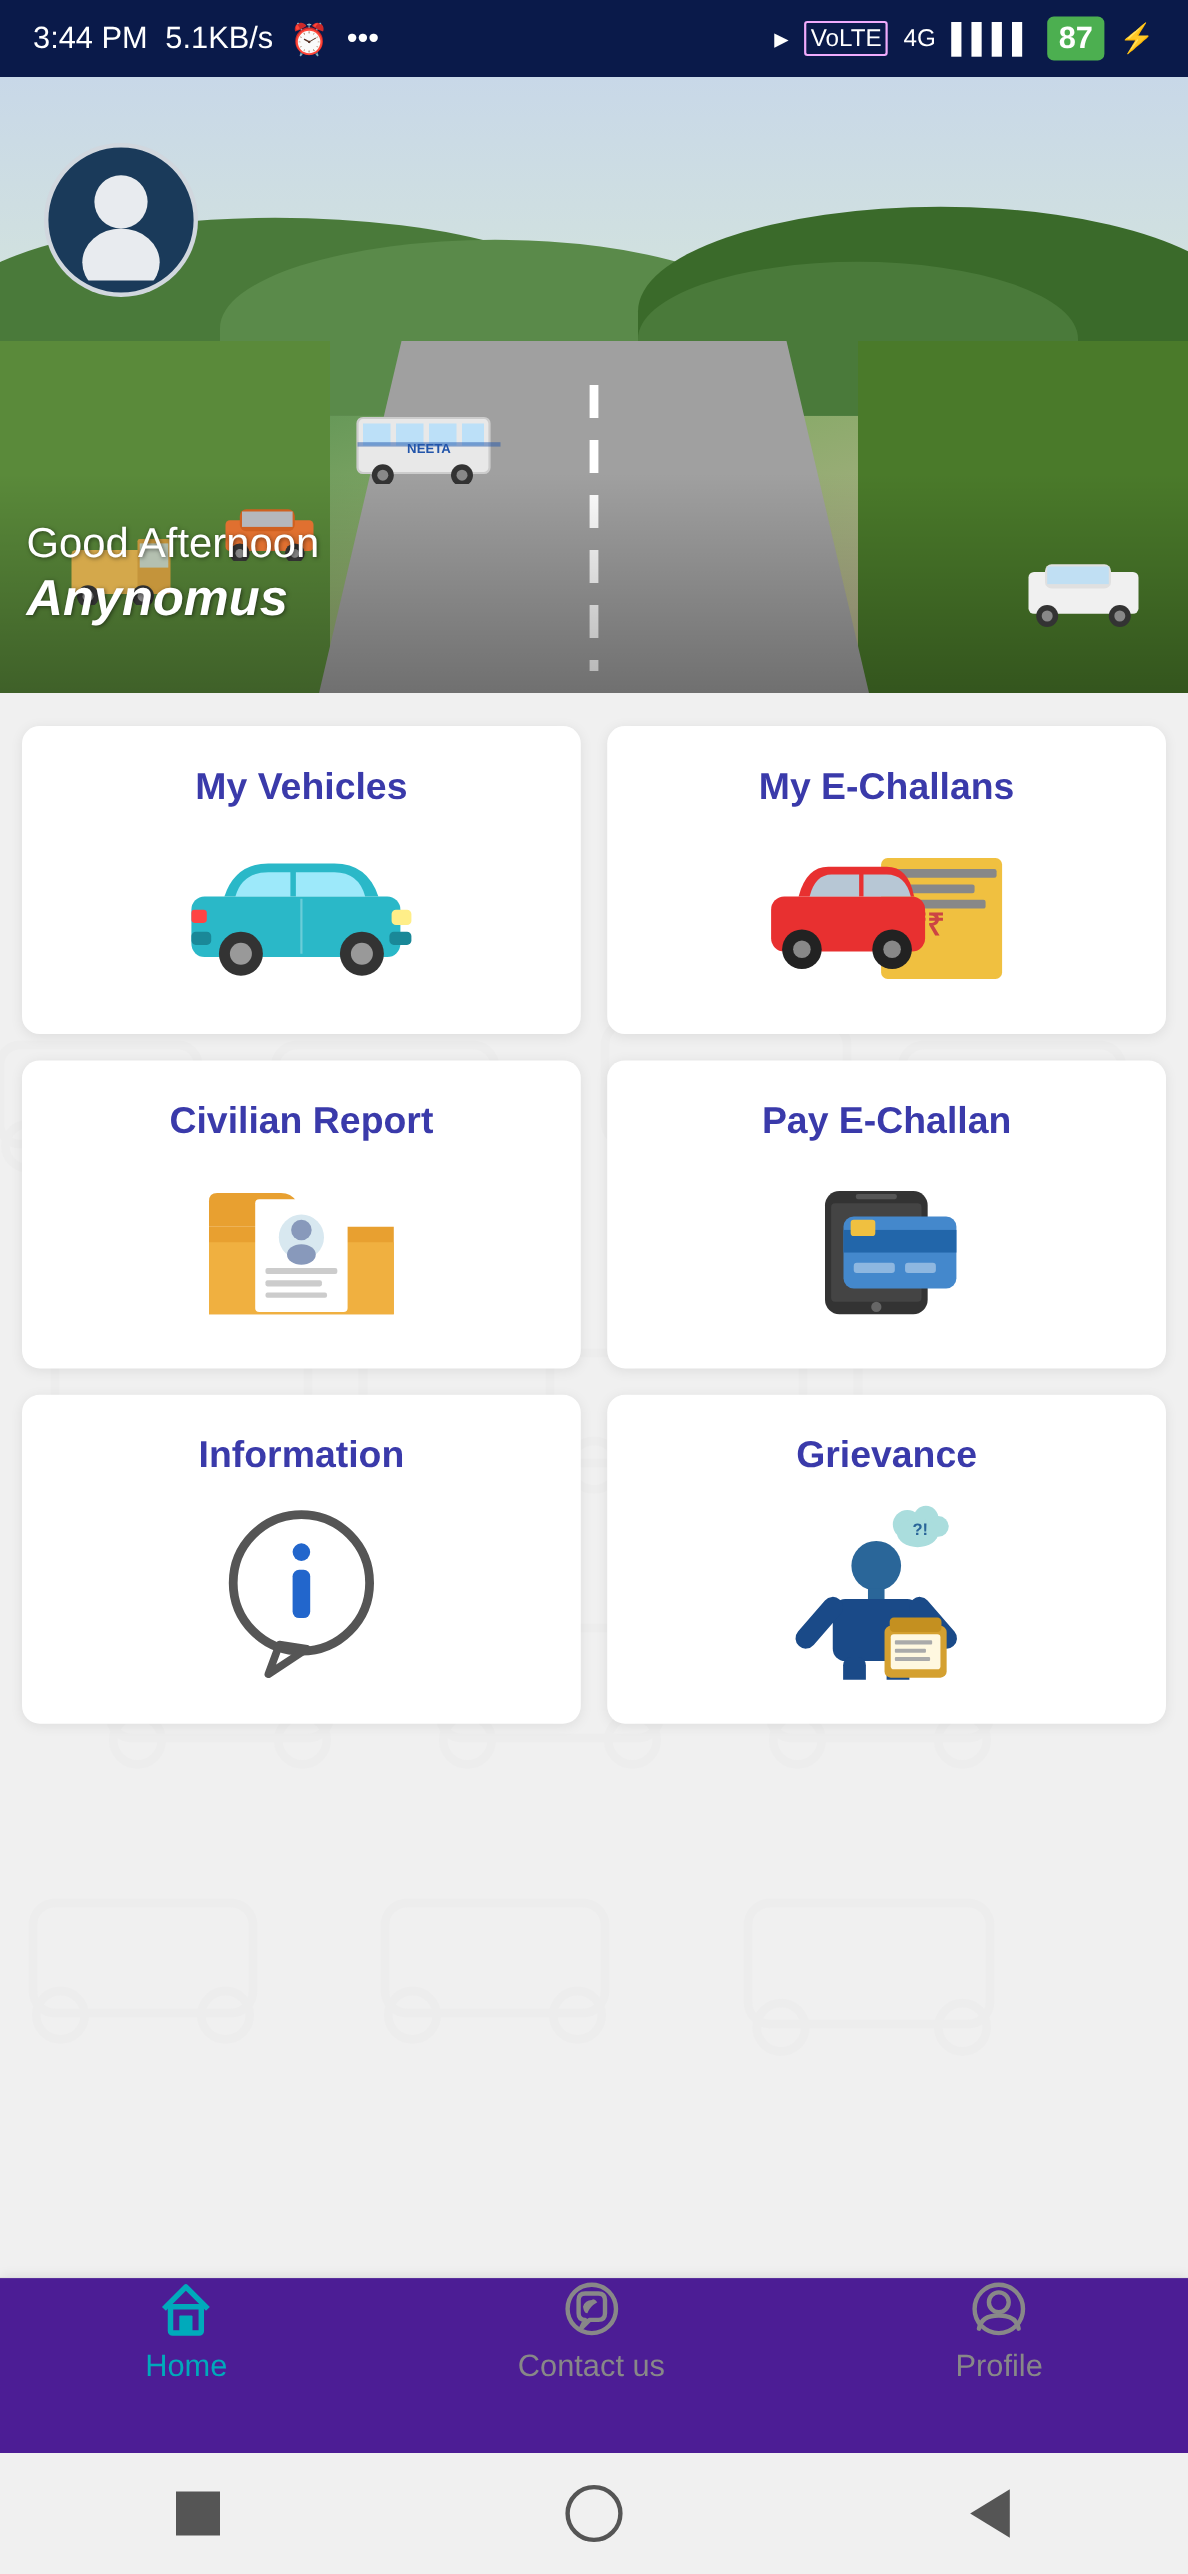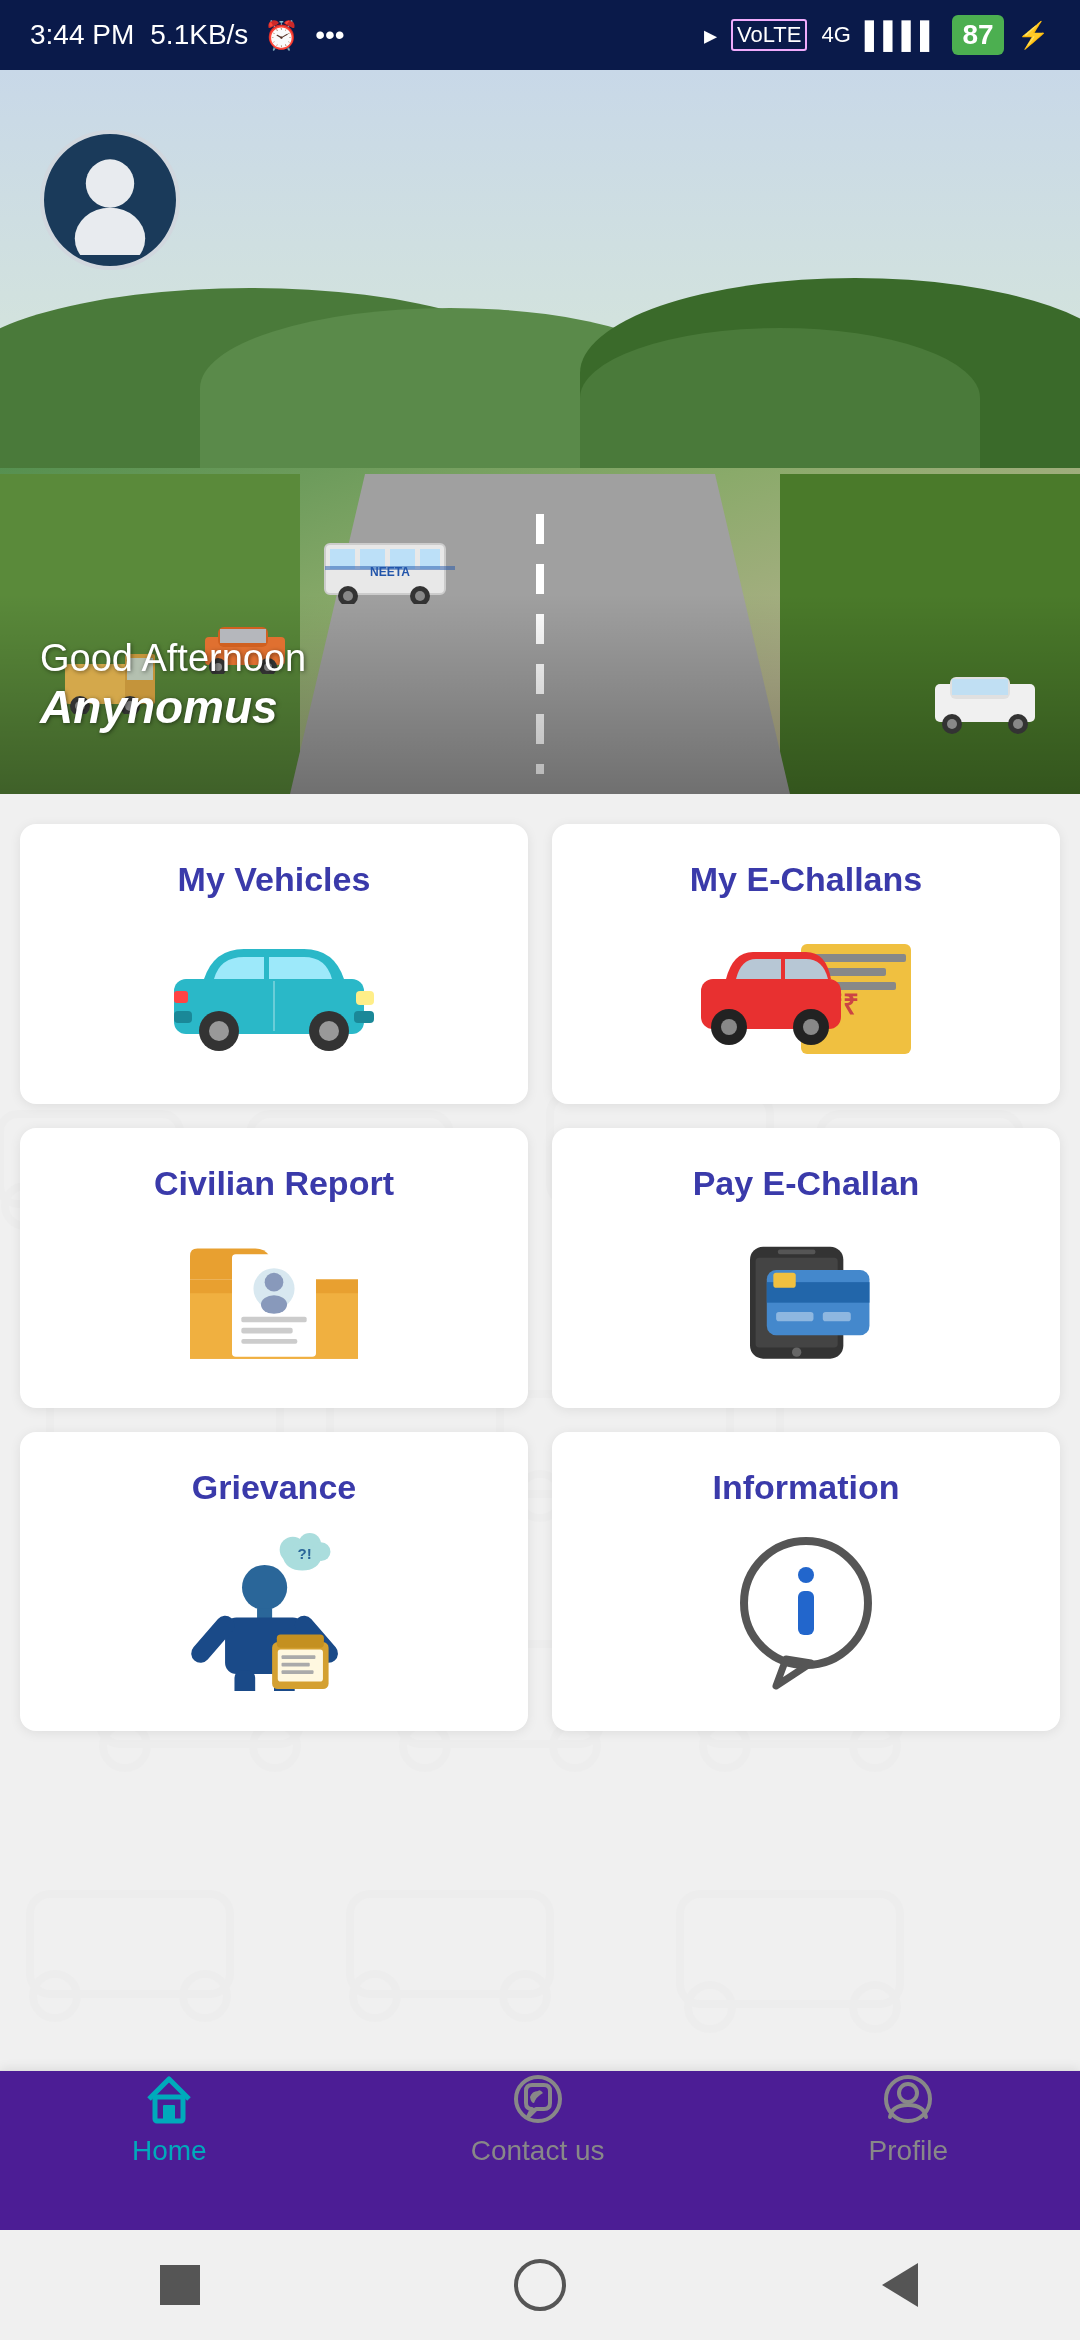--- a/index.html
+++ b/index.html
@@ -46,21 +46,21 @@
       color: white;
       font-size: 28px;
       font-weight: bold;
       padding: 4px 10px;
       border-radius: 6px;
     }
 
     
     .hero {
       width: 100%;
-      height: 724px;
+      height: 560px;
       position: relative;
       overflow: hidden;
       background: linear-gradient(160deg, #6aab6a 0%, #4a8a4a 30%, #8aaa6a 60%, #b0b08a 80%, #c0b090 100%);
     }
     
     .sky {
       position: absolute;
       top: 0; left: 0; right: 0;
       height: 55%;
       background: linear-gradient(180deg, #c8d8e8 0%, #d8e8d8 100%);
@@ -154,21 +154,21 @@
       display: flex;
       align-items: center;
       justify-content: center;
       z-index: 5;
       overflow: hidden;
     }
 
     .greeting-container {
       position: absolute;
       bottom: 60px;
-      left: 40px;
+      left: 24px;
       z-index: 5;
       color: white;
     }
     .greeting-text {
       font-size: 38px;
       font-weight: 400;
       text-shadow: 1px 1px 4px rgba(0,0,0,0.5);
     }
     .greeting-name {
       font-size: 46px;
@@ -600,20 +600,35 @@
           <rect x="58" y="45" width="110" height="70" fill="#4488cc" rx="10"></rect>
           <rect x="58" y="58" width="110" height="22" fill="#2266aa"></rect>
           <rect x="68" y="90" width="40" height="10" fill="rgba(255,255,255,0.4)" rx="3"></rect>
           <rect x="118" y="90" width="30" height="10" fill="rgba(255,255,255,0.4)" rx="3"></rect>
           <rect x="65" y="48" width="24" height="16" fill="#f0c040" rx="3"></rect>
         </svg>
       </div>
     </div>
 
     <div class="menu-card">
+      <div class="card-title">Information</div>
+      <div class="card-icon-area">
+        <svg class="info-svg" viewBox="0 0 160 160">
+
+          <circle cx="80" cy="72" r="62" fill="none" stroke="#555" stroke-width="8"></circle>
+
+          <path d="M60 128 L50 155 L85 132 Z" fill="none" stroke="#555" stroke-width="7" stroke-linejoin="round"></path>
+
+          <circle cx="80" cy="44" r="8" fill="#2266cc"></circle>
+          <rect x="72" y="60" width="16" height="44" fill="#2266cc" rx="6"></rect>
+        </svg>
+      </div>
+    </div>
+
+    <div class="menu-card">
       <div class="card-title">Grievance</div>
       <div class="card-icon-area">
         <svg class="grievance-svg" viewBox="0 0 180 170">
 
           <circle cx="110" cy="20" r="14" fill="#aadddd"></circle>
           <circle cx="128" cy="14" r="12" fill="#aadddd"></circle>
           <circle cx="140" cy="22" r="10" fill="#aadddd"></circle>
           <ellipse cx="120" cy="28" rx="20" ry="14" fill="#aadddd"></ellipse>
 
           <text x="115" y="30" font-size="16" fill="#2a6699" font-weight="bold">?!</text>
@@ -634,35 +649,20 @@
           <rect x="93" y="110" width="50" height="14" fill="#c49020" rx="4"></rect>
 
           <rect x="94" y="126" width="48" height="34" fill="#fff8e0" rx="3"></rect>
           <rect x="98" y="132" width="36" height="4" fill="#aaa" rx="1"></rect>
           <rect x="98" y="140" width="30" height="4" fill="#aaa" rx="1"></rect>
           <rect x="98" y="148" width="34" height="4" fill="#aaa" rx="1"></rect>
         </svg>
       </div>
     </div>
 
-    <div class="menu-card">
-      <div class="card-title">Information</div>
-      <div class="card-icon-area">
-        <svg class="info-svg" viewBox="0 0 160 160">
-
-          <circle cx="80" cy="72" r="62" fill="none" stroke="#555" stroke-width="8"></circle>
-
-          <path d="M60 128 L50 155 L85 132 Z" fill="none" stroke="#555" stroke-width="7" stroke-linejoin="round"></path>
-
-          <circle cx="80" cy="44" r="8" fill="#2266cc"></circle>
-          <rect x="72" y="60" width="16" height="44" fill="#2266cc" rx="6"></rect>
-        </svg>
-      </div>
-    </div>
-
   </div>
 </div>
 
 <div class="bottom-nav">
 
   <div class="nav-item active">
     <svg width="56" height="56" viewBox="0 0 56 56">
       <path d="M8 28 L28 8 L48 28" stroke="#00aabb" stroke-width="5" fill="none" stroke-linejoin="round"></path>
       <rect x="14" y="26" width="28" height="24" rx="2" fill="none" stroke="#00aabb" stroke-width="5"></rect>
       <rect x="22" y="34" width="12" height="16" rx="1" fill="#00aabb"></rect>

